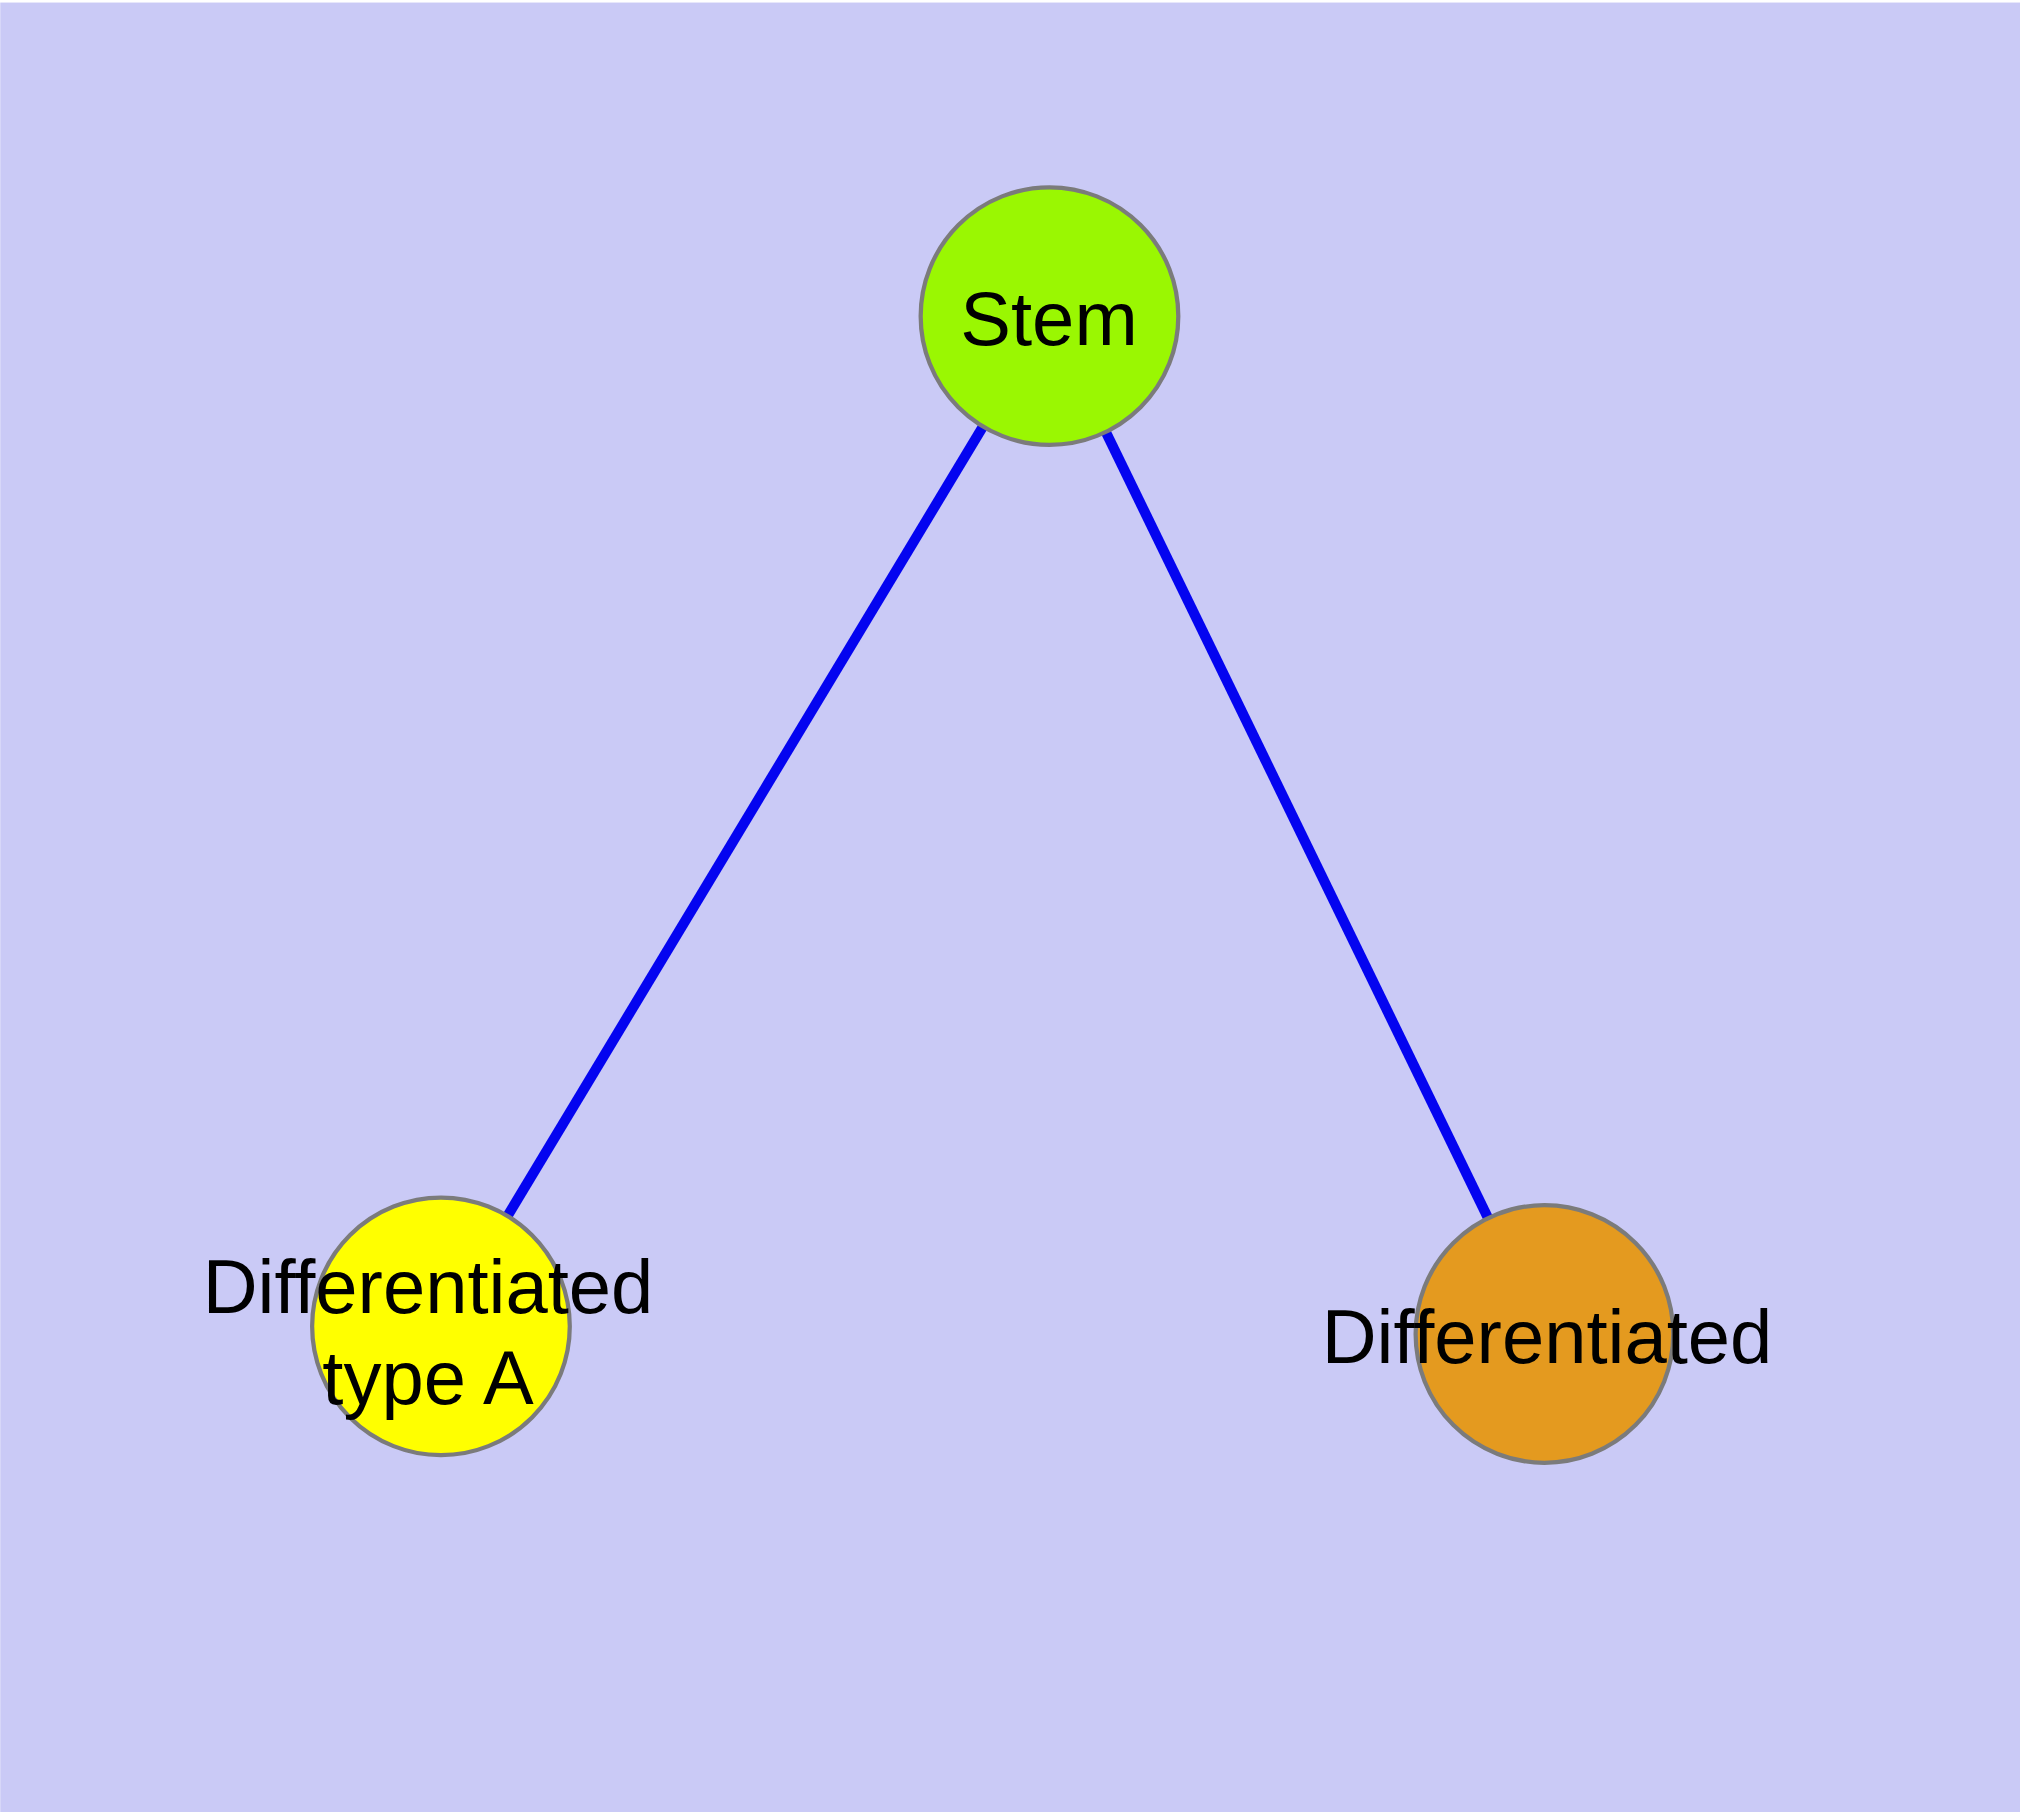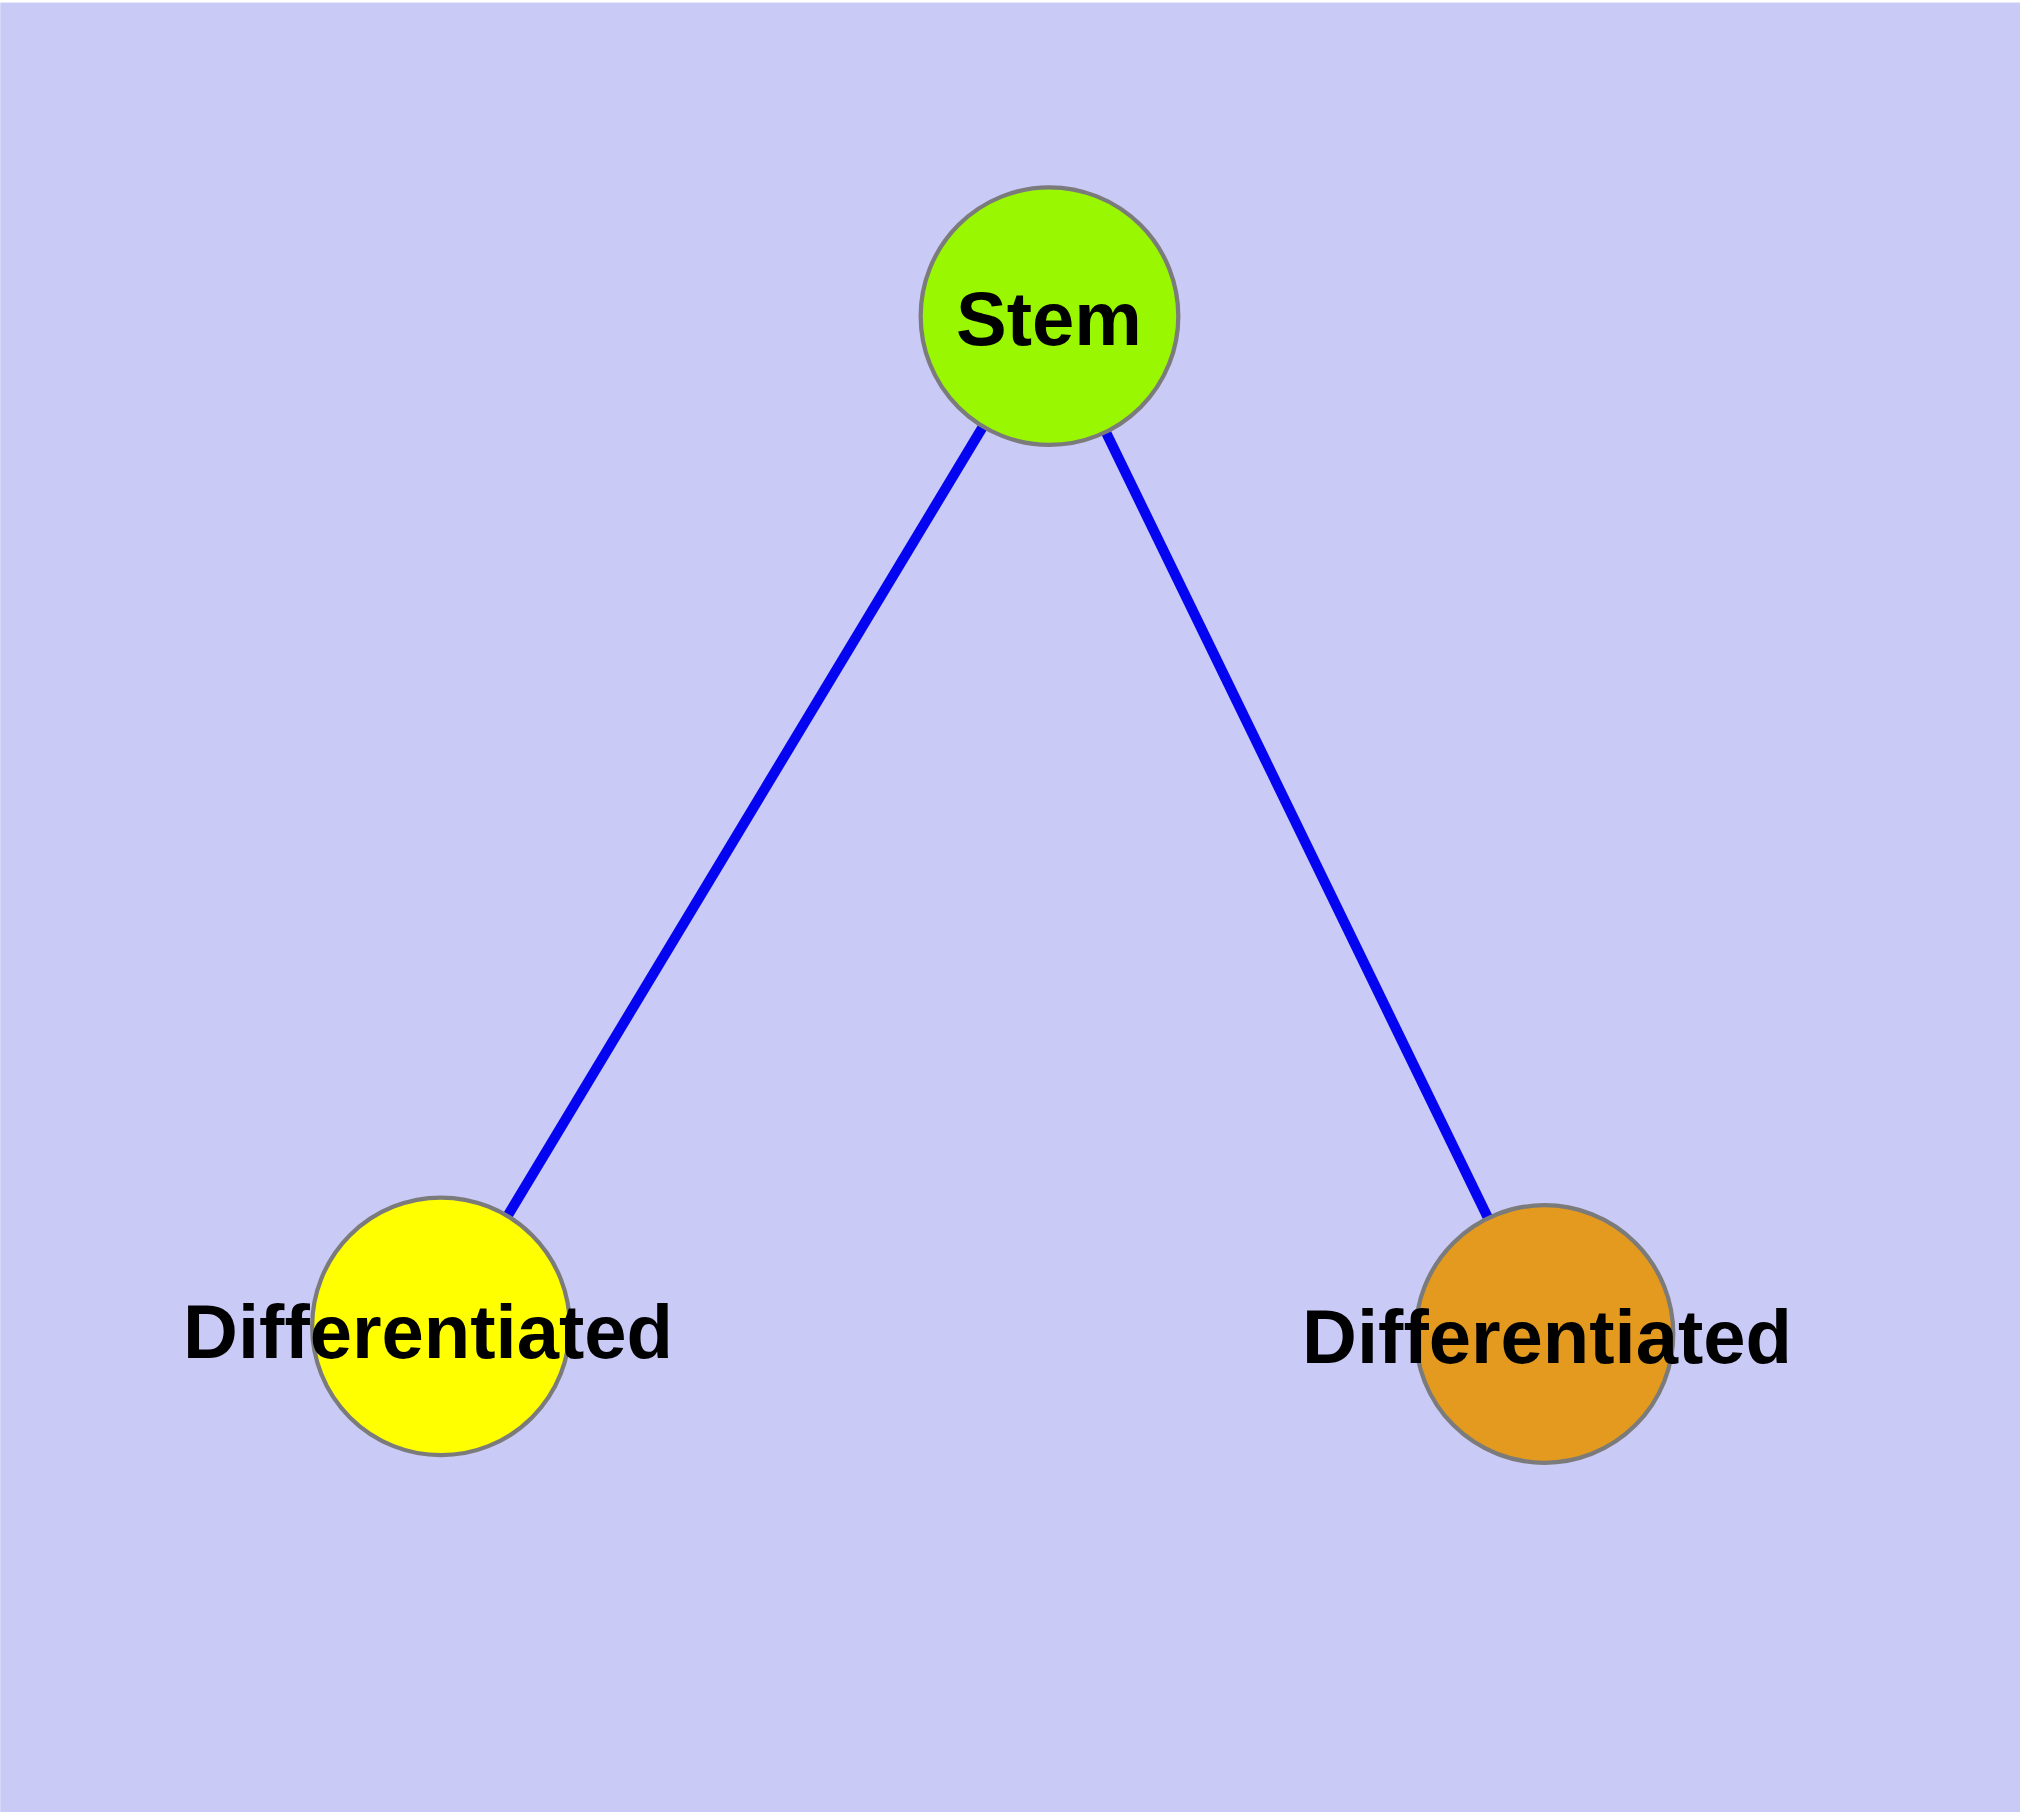--- a/index.html
+++ b/index.html
@@ -20,21 +20,21 @@
   .graph-svg {
     position: absolute;
     left: 0;
     top: 0;
     display: block;
   }
   .node-label {
     position: absolute;
     transform: translate(-50%, -50%);
     font-family: "Liberation Sans", sans-serif;
-    font-weight: 700;
+    font-weight: 400;
     font-size: 76px;
     line-height: 1.2;
     color: #000000;
     text-align: center;
     white-space: nowrap;
     pointer-events: none;
   }
 </style>
 </head>
 <body>
@@ -52,20 +52,21 @@
     <circle cx="520" cy="1565" r="152" stroke-width="5" fill="#FFFF00" stroke="#7B7B7B"></circle>
     <circle cx="1822" cy="1574" r="152" stroke-width="5" fill="#E49A1F" stroke="#7B7B7B"></circle>
   </svg>
 
   <div class="node-label" style="left:1049px; top:319px;">
     <span>Stem</span>
   </div>
 
   <div class="node-label" style="left:428px; top:1332px;">
     <span>Differentiated</span><br>
+    <span>type A</span>
   </div>
 
   <div class="node-label" style="left:1547px; top:1337px;">
     <span>Differentiated</span><br>
   </div>
 
 </div>
 
 
 </body></html>

